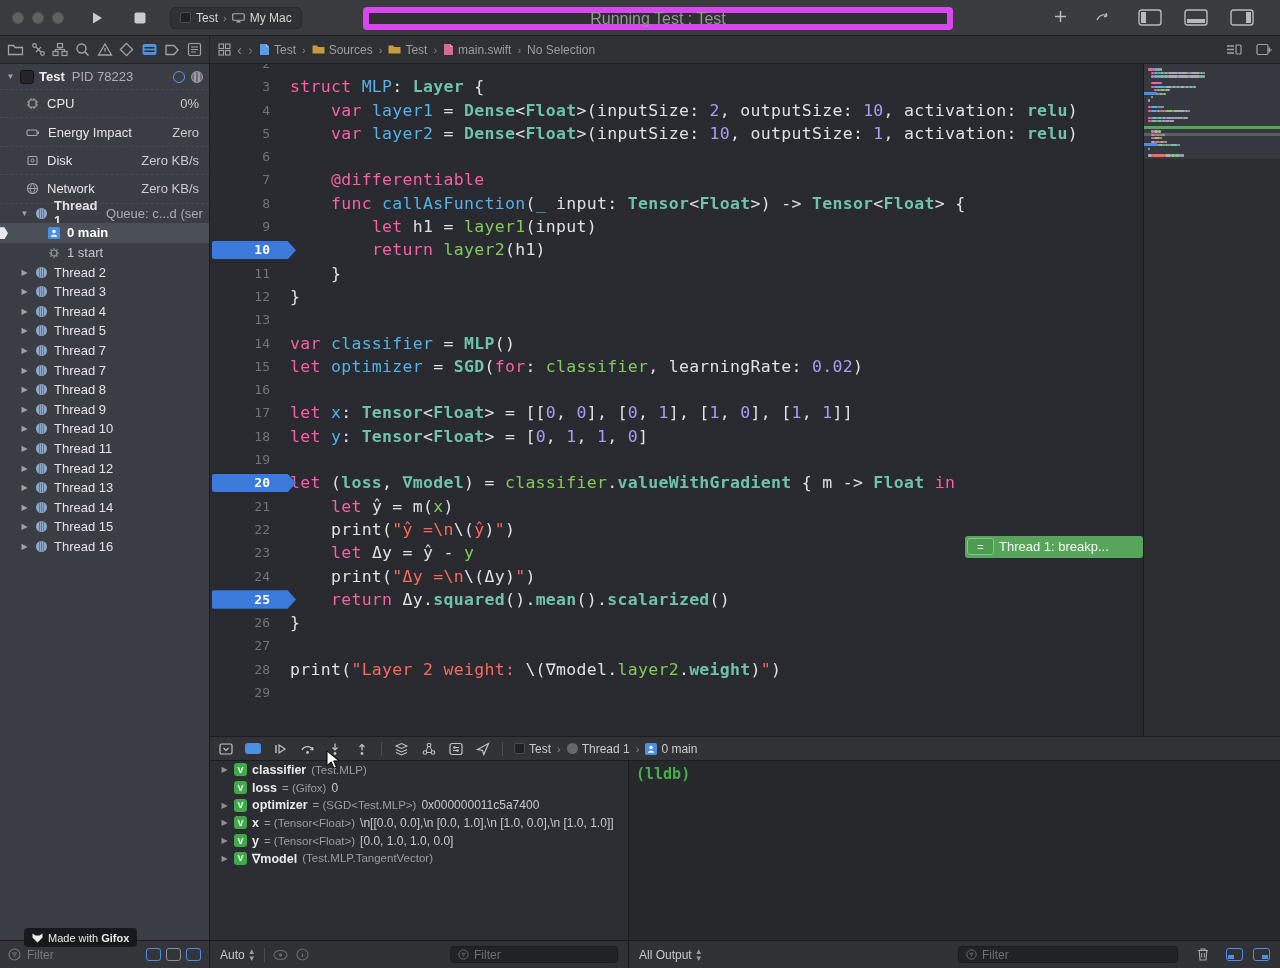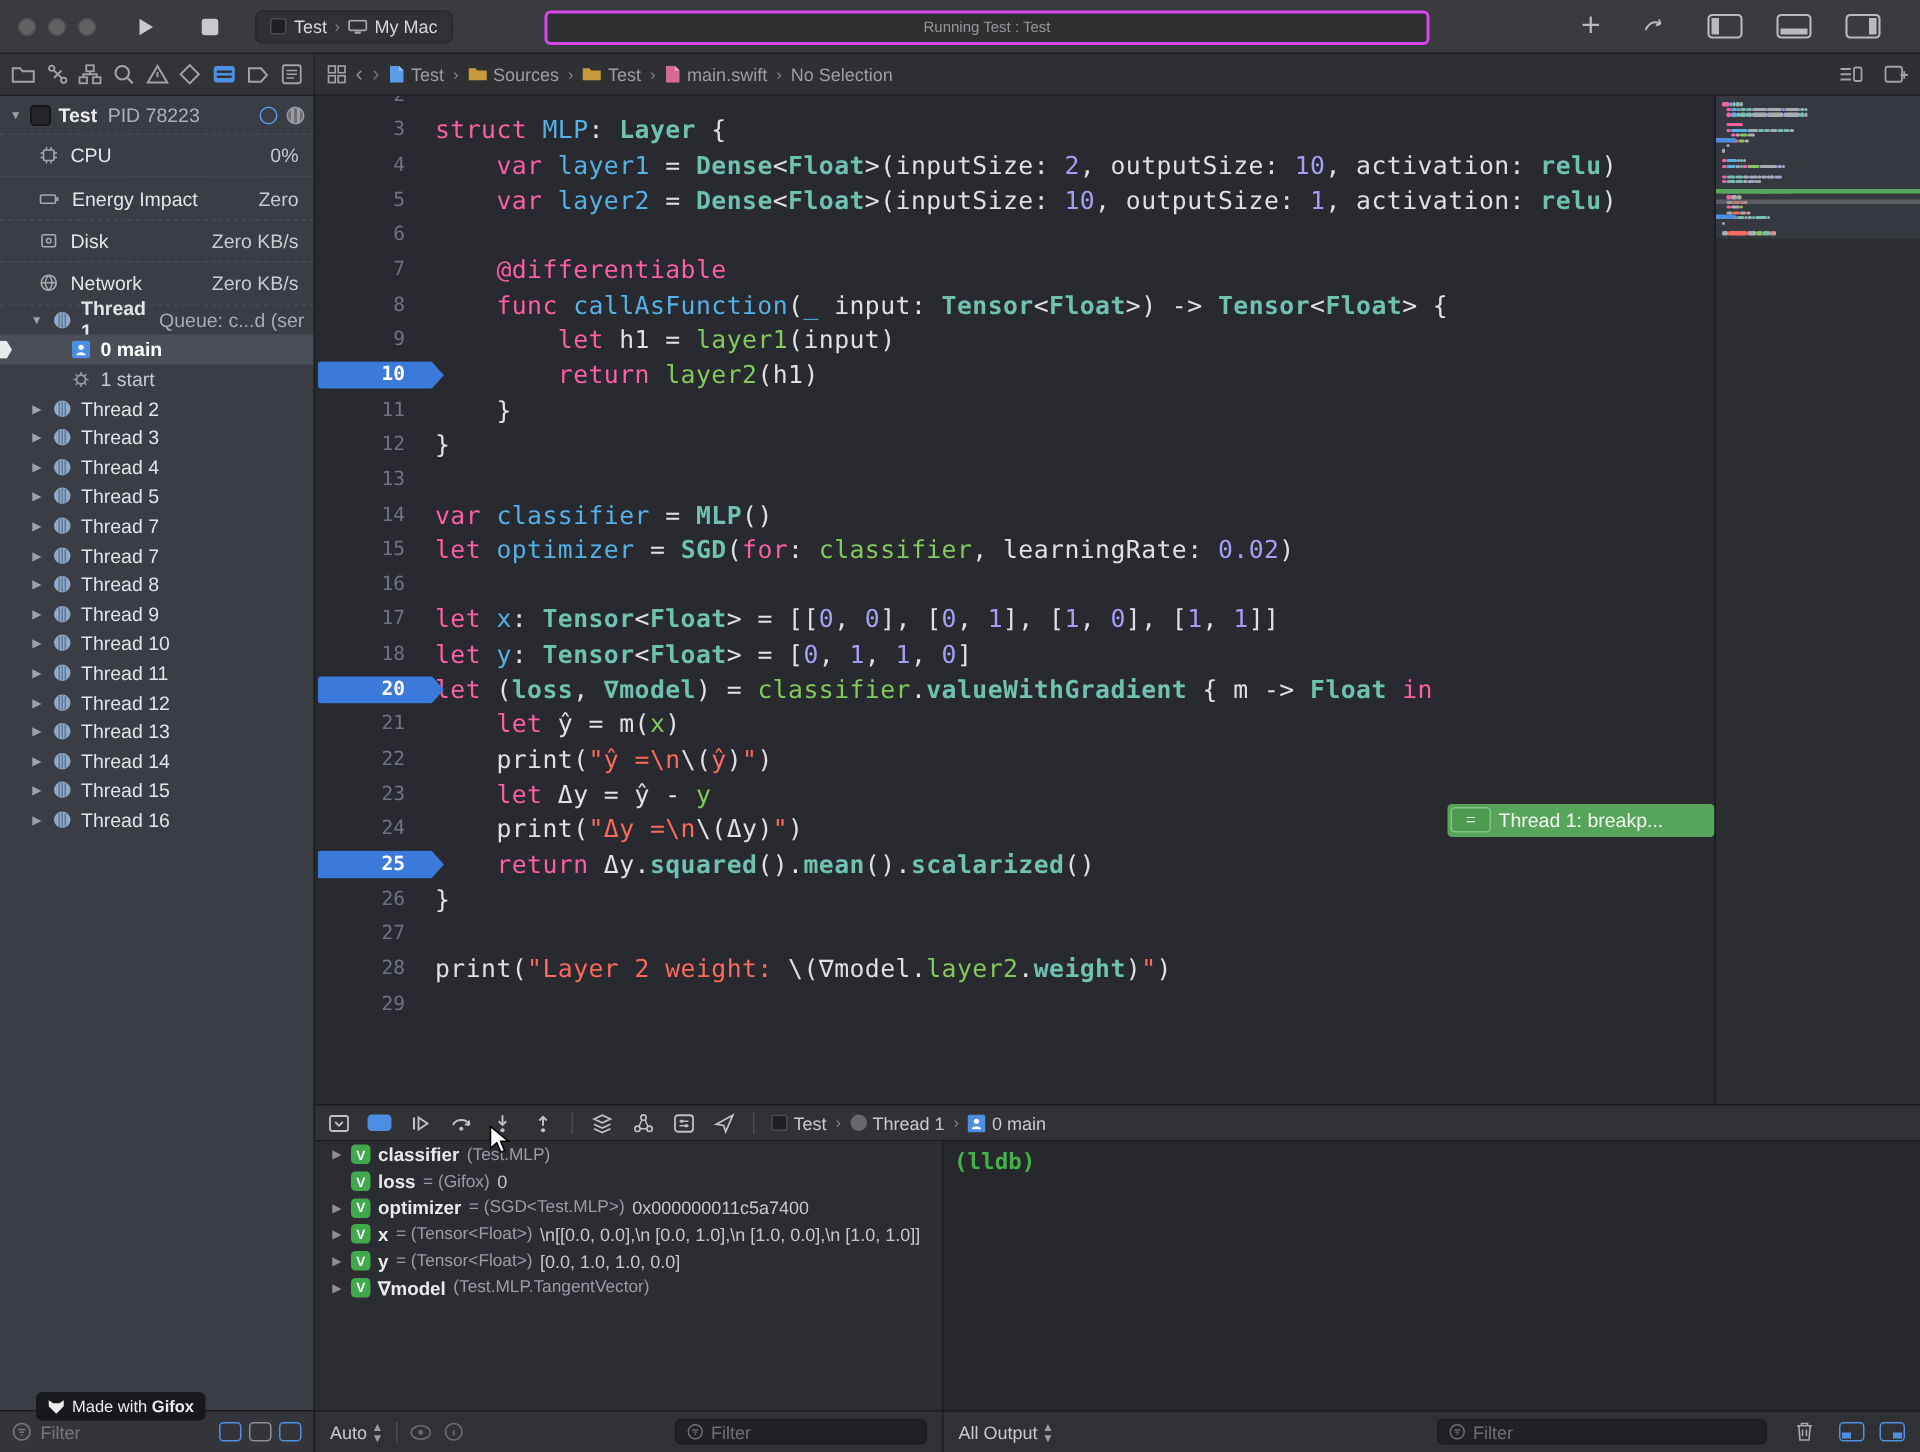--- a/index.html
+++ b/index.html
@@ -8,22 +8,22 @@
     background:#282A30;font-family:"Liberation Sans",sans-serif;color:#DFE0E2;
     -webkit-font-smoothing:antialiased;}
   
   .titlebar{position:absolute;left:0;top:0;width:1280px;height:36px;background:#3A3B3E;
     border-bottom:1px solid #1E1F21;display:flex;align-items:center;}
   .tlight{width:12px;height:12px;border-radius:50%;background:#5F6163;border:1px solid #525456;margin-right:8px;}
   .tb-btn{color:#C9CACD;display:flex;align-items:center;justify-content:center;}
   .pill{background:#303134;border:1px solid #28292B;border-radius:5px;height:22px;display:flex;
     align-items:center;font-size:12px;color:#D6D7D9;padding:0 9px;gap:5px;}
   .statuspill{position:absolute;left:363px;top:7px;width:590px;height:23px;background:#2E2F31;
-    border:2px solid #d946ef;border-radius:4px;display:flex;align-items:center;justify-content:center;
-    font-size:10px;color:#96979A;}
+    border:6px solid #d946ef;border-radius:4px;display:flex;align-items:center;justify-content:center;
+    font-size:16px;color:#96979A;}
   .crumb-sep{color:#85878B;font-size:11px;}
   .panetoggle{margin-left:14px;}
   
   .toolbar2{position:absolute;left:0;top:36px;width:1280px;height:28px;background:#2F3033;
     border-bottom:1px solid #1F2022;display:flex;}
   .navstrip{width:210px;height:100%;background:#323337;border-right:1px solid #222326;
     display:flex;align-items:center;justify-content:space-between;padding:0 7px;}
   .navicon{color:#A0A2A7;display:flex;align-items:center;}
   .navicon.sel{color:#4F90E4;}
   .jumpbar{flex:1;display:flex;align-items:center;padding:0 8px;font-size:12px;color:#9D9EA2;gap:6px;}
@@ -659,20 +659,26 @@
           <div class="gut">
             <span class="gnum">17</span>
           </div>
           <div class="ctext"><span class="c-k">let </span><span class="c-d">x</span><span class="c-p">: </span><span class="c-t">Tensor</span><span class="c-p">&lt;</span><span class="c-t">Float</span><span class="c-p">&gt; = [[</span><span class="c-n">0</span><span class="c-p">, </span><span class="c-n">0</span><span class="c-p">], [</span><span class="c-n">0</span><span class="c-p">, </span><span class="c-n">1</span><span class="c-p">], [</span><span class="c-n">1</span><span class="c-p">, </span><span class="c-n">0</span><span class="c-p">], [</span><span class="c-n">1</span><span class="c-p">, </span><span class="c-n">1</span><span class="c-p">]]</span></div>
         </div>
         <div class="cl">
           <div class="gut">
             <span class="gnum">18</span>
           </div>
           <div class="ctext"><span class="c-k">let </span><span class="c-d">y</span><span class="c-p">: </span><span class="c-t">Tensor</span><span class="c-p">&lt;</span><span class="c-t">Float</span><span class="c-p">&gt; = [</span><span class="c-n">0</span><span class="c-p">, </span><span class="c-n">1</span><span class="c-p">, </span><span class="c-n">1</span><span class="c-p">, </span><span class="c-n">0</span><span class="c-p">]</span></div>
+        </div>
+        <div class="cl">
+          <div class="gut">
+            <span class="gnum">19</span>
+          </div>
+          <div class="ctext"></div>
         </div>
         <div class="cl">
           <div class="gut hasbp">
             <div class="bparrow"></div>
             <span class="gnum">20</span>
           </div>
           <div class="ctext"><span class="c-k">let </span><span class="c-p">(</span><span class="c-t">loss</span><span class="c-p">, </span><span class="c-t">∇model</span><span class="c-p">) = </span><span class="c-g">classifier</span><span class="c-p">.</span><span class="c-t">valueWithGradient</span><span class="c-p"> { m -&gt; </span><span class="c-t">Float</span><span class="c-p"> </span><span class="c-k">in</span></div>
         </div>
         <div class="cl">
           <div class="gut">

